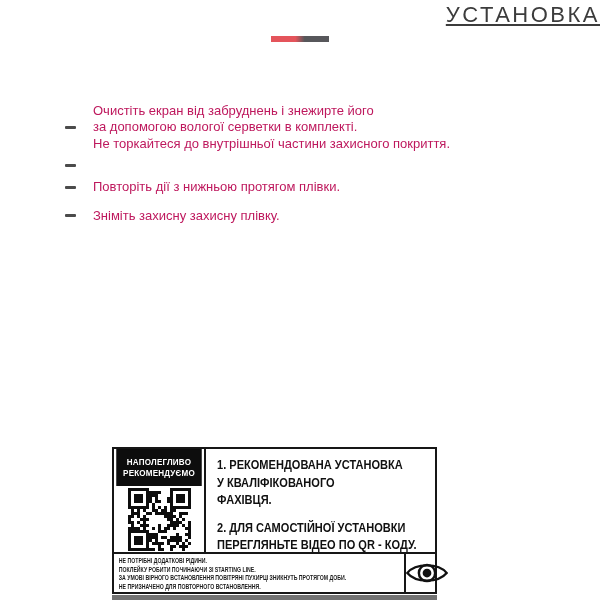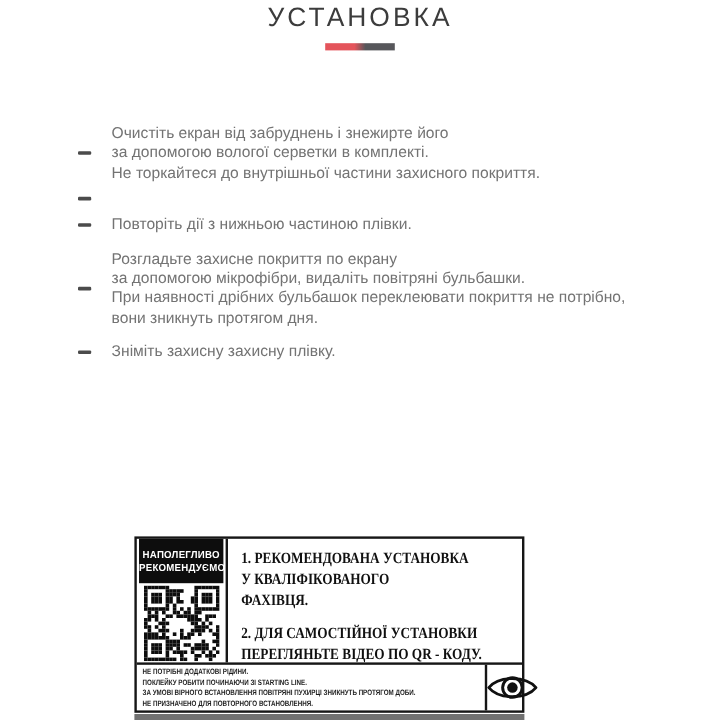--- a/index.html
+++ b/index.html
@@ -8,68 +8,69 @@
     width: 600px; height: 600px;
     background: #ffffff;
     font-family: "Liberation Sans", sans-serif;
     overflow: hidden;
   }
   .page { position: relative; width: 600px; height: 600px; background: #fff; }
 
   
   .title {
     margin: 0; padding-top: 2px;
-    text-align: center;
+    text-align: right;
     font-size: 22px; font-weight: 500;
     letter-spacing: 2.5px;
     color: #3c3c3c;
+    text-decoration: underline;
   }
   .title-divider {
     width: 58px; height: 6px;
     margin: 8px auto 0 auto;
     background: linear-gradient(90deg, #e4545b 0%, #e4545b 42%, #57575b 58%, #57575b 100%);
   }
 
   
   .steps { position: absolute; left: 65px; top: 103px; right: 36px; }
   .step { display: flex; align-items: center; margin-bottom: 12px; }
   .dash {
     flex: 0 0 11px; height: 3px;
     background: #4b4b4b; border-radius: 1px;
     margin-right: 17px;
   }
   .step-text {
     margin: 0;
     font-size: 13px; line-height: 16.4px;
-    color: #737373;
+    color: #be185d;
   }
 
   
   .recbox {
     position: absolute; left: 112px; top: 447px;
     width: 325px; height: 147px;
     border: 2px solid #161616;
     background: #fff;
     display: flex; flex-direction: column;
   }
   .rb-top { flex: 1; display: flex; min-height: 0; }
   .rb-left {
-    width: 76px; border-right: 2px solid #161616;
+    width: 92px; border-right: 2px solid #161616;
     display: flex; flex-direction: column;
   }
   .rb-badge {
     background: #0d0d0d; color: #ffffff;
     font-size: 8.5px; font-weight: bold;
     line-height: 11px; text-align: center;
     padding: 8px 0 7px 0;
     letter-spacing: 0.2px;
     transform: scaleX(0.95); transform-origin: 50% 0;
   }
   .rb-qr { flex: 1; display: flex; align-items: center; justify-content: center; }
-  .rb-right { flex: 1; padding: 7px 2px 0 11px; overflow: hidden; font-family: Liberation Serif, serif; }
+  .rb-right { flex: 1; padding: 7px 2px 0 11px; overflow: hidden; }
   .rb-item {
     margin: 0 0 10px 0;
     font-size: 13px; font-weight: bold;
     line-height: 17.5px;
     color: #101010;
     white-space: nowrap;
     transform: scaleX(0.85); transform-origin: 0 0;
   }
   .rb-bottom { height: 40px; border-top: 2px solid #161616; display: flex; }
   .rb-fine {
@@ -103,25 +104,21 @@
   <div class="steps" id="steps">
       <div class="step">
         <span class="dash"></span>
         <p class="step-text">Очистіть екран від забруднень і знежирте його<br>за допомогою вологої серветки в комплекті.<br>Не торкайтеся до внутрішньої частини захисного покриття.</p>
       </div>
       <div class="step">
         <span class="dash"></span>
       </div>
       <div class="step">
         <span class="dash"></span>
-        <p class="step-text">Повторіть дії з нижньою частиною плівки.</p>
-      </div>
-      <div class="step">
-        <span class="dash"></span>
-        <p class="step-text">Розгладьте захисне покриття по екрану<br>за допомогою мікрофібри, видаліть повітряні бульбашки.<br>При наявності дрібних бульбашок переклеювати покриття не потрібно,<br>вони зникнуть протягом дня.</p>
+        <p class="step-text">Повторіть дії з нижньою протягом плівки.</p>
       </div>
       <div class="step">
         <span class="dash"></span>
         <p class="step-text">Зніміть захисну захисну плівку.</p>
       </div>
     </div>
 
   <div class="recbox">
     <div class="rb-top">
       <div class="rb-left">

